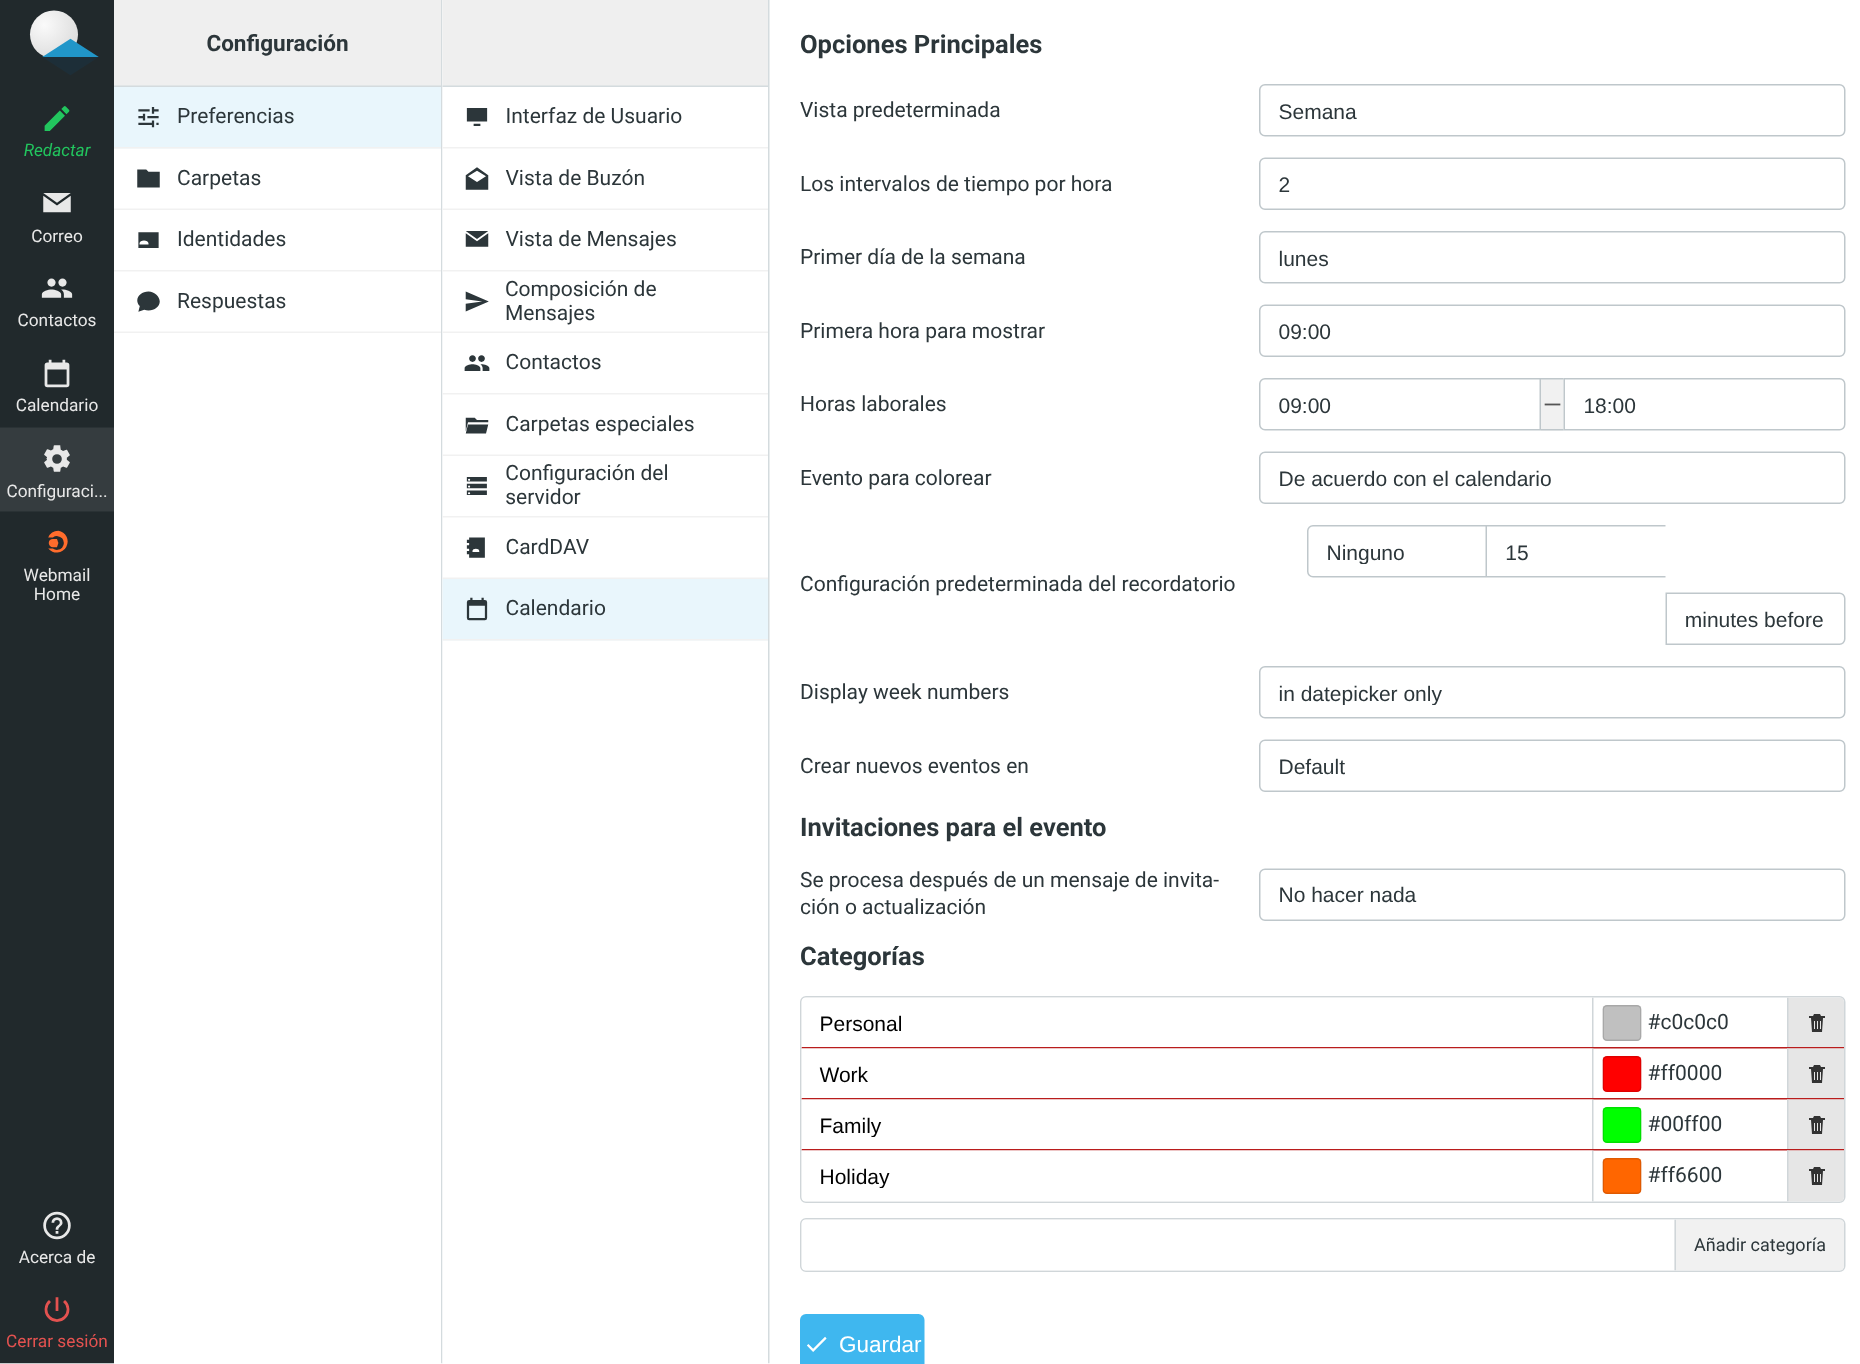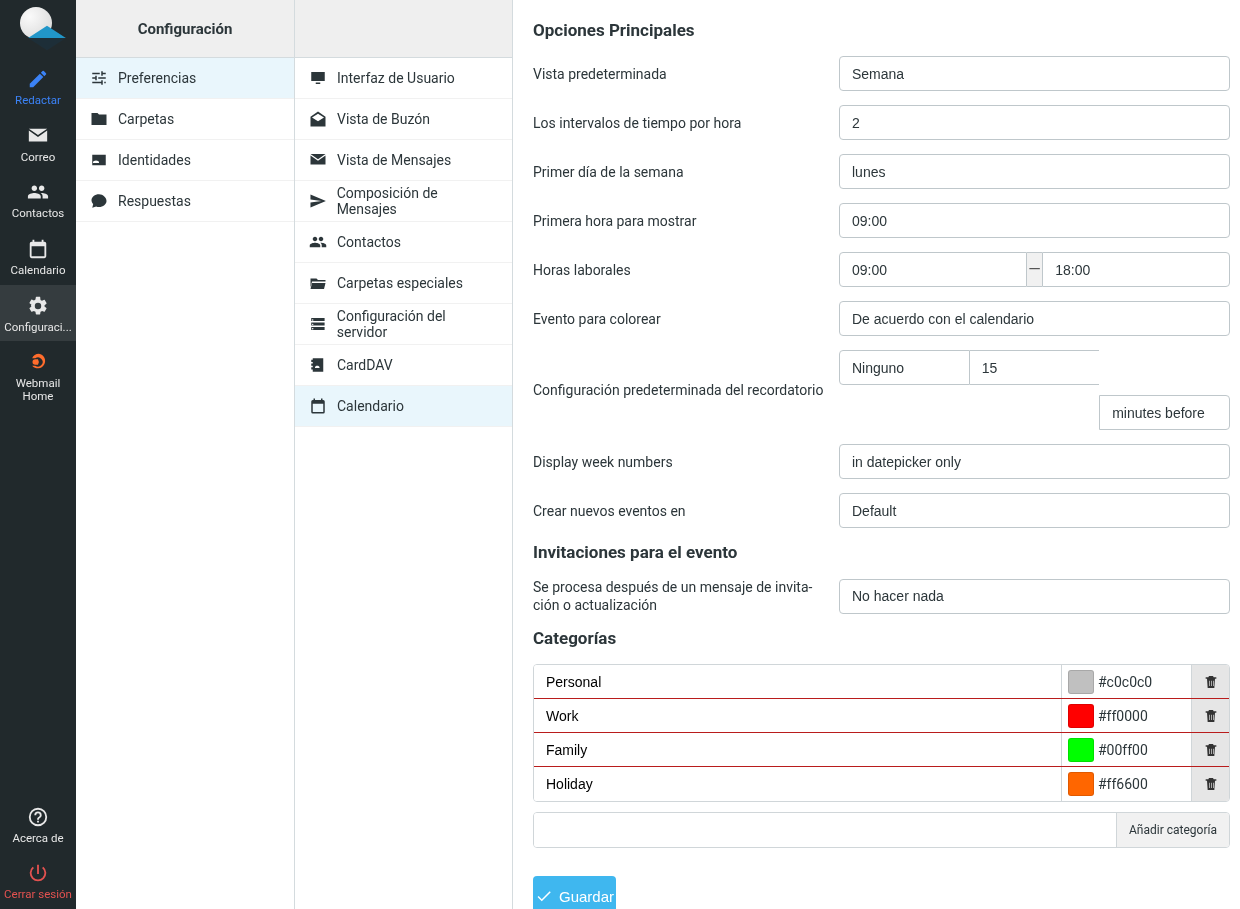--- a/index.html
+++ b/index.html
@@ -8,21 +8,21 @@
 
 
 .sidebar { width: 76px; background: #21292c; color: #fff; display: flex; flex-direction: column; }
 .logo { width: 76px; height: 58px; display: flex; align-items: center; justify-content: center; }
 .logo-shape { width: 44px; height: 44px; position: relative; }
 .logo-shape .sphere { position: absolute; top: 0; left: 4px; width: 32px; height: 32px; border-radius: 50%; background: radial-gradient(circle at 30% 30%, #fafafa, #d4d4d4); }
 .logo-shape .cube { position: absolute; bottom: 2px; right: 2px; width: 22px; height: 22px; transform: rotate(45deg) skew(-12deg,-12deg); background: linear-gradient(135deg,#2196c9 0 50%,#1d2e38 50% 100%); }
 .nav { flex: 1; display: flex; flex-direction: column; }
 .nav-item { display: flex; flex-direction: column; align-items: center; justify-content: center; padding: 10px 2px 8px; color: #e8e8e8; font-size: 12px; gap: 4px; text-align: center; cursor: pointer; }
 .nav-item.active { background: #353c3f; }
-.nav-item.hi { color: #3b82f6; }
+.nav-item.hi { color: #22c55e; font-style: italic; }
 .nav-item.red { color: #e35250; }
 .nav-item svg { width: 22px; height: 22px; fill: currentColor; }
 .nav-item .lbl { font-size: 11.5px; line-height: 1.1; }
 .nav-bottom { margin-top: auto; }
 
 
 .col1 { width: 219px; border-right: 1px solid #d4dbde; display: flex; flex-direction: column; background: #fff; }
 .col-header { height: 58px; display: flex; align-items: center; justify-content: center; font-weight: 700; font-size: 15px; color: #2c363a; background: #efefef; border-bottom: 1px solid #d4dbde; }
 .list-item { display: flex; align-items: center; gap: 10px; padding: 0 14px; height: 41px; border-bottom: 1px solid #f1f1f1; cursor: pointer; color: #2c363a; }
 .list-item.selected { background: #e9f6fc; }
@@ -37,21 +37,21 @@
 .main h3 { font-size: 17px; font-weight: 700; margin-bottom: 16px; margin-top: 8px; }
 .main h3.first { margin-top: 0; }
 .form-row { display: flex; align-items: center; margin-bottom: 14px; gap: 8px; }
 .form-row .lbl { flex: 0 0 298px; font-size: 14px; color: #2c363a; }
 .form-row .ctrl { flex: 1; display: flex; gap: 0; }
 .input, .select { width: 100%; height: 35px; border: 1px solid #bfc7cb; border-radius: 4px; padding: 0 12px; font-size: 14px; color: #2c363a; background: #fff; }
 .dash { width: 35px; height: 35px; display: flex; align-items: center; justify-content: center; background: #f1f1f1; border-top: 1px solid #bfc7cb; border-bottom: 1px solid #bfc7cb; color: #555; font-size: 16px; }
 .split .input:first-child { border-top-right-radius: 0; border-bottom-right-radius: 0; }
 .split .input:last-child { border-top-left-radius: 0; border-bottom-left-radius: 0; }
 .triple .input { border-radius: 0; }
-.triple .input:first-child { border-radius: 4px 0 0 4px; }
+.triple .input:first-child { border-radius: 4px 0 0 4px; margin-left: 32px; }
 .triple .input:nth-child(2) { border-left: none; border-right: none; }
 .triple .input:last-child { border-radius: 0 4px 4px 0; margin-top: 45px; }
 
 
 .cat-table { border: 1px solid #d0d6d9; border-radius: 4px; overflow: hidden; margin-bottom: 10px; }
 .cat-row { display: flex; border-bottom: 1px solid #b91c1c; height: 34px; }
 .cat-row:last-child { border-bottom: none; }
 .cat-name { flex: 1; border: none; padding: 0 12px; font-size: 14px; outline: none; }
 .cat-swatch { width: 26px; height: 24px; align-self: center; border-radius: 3px; margin: 0 4px 0 6px; border: 1px solid rgba(0,0,0,.12);}
 .cat-color-wrap { display:flex; align-items:center; border-left:1px solid #d0d6d9; width:130px; }

